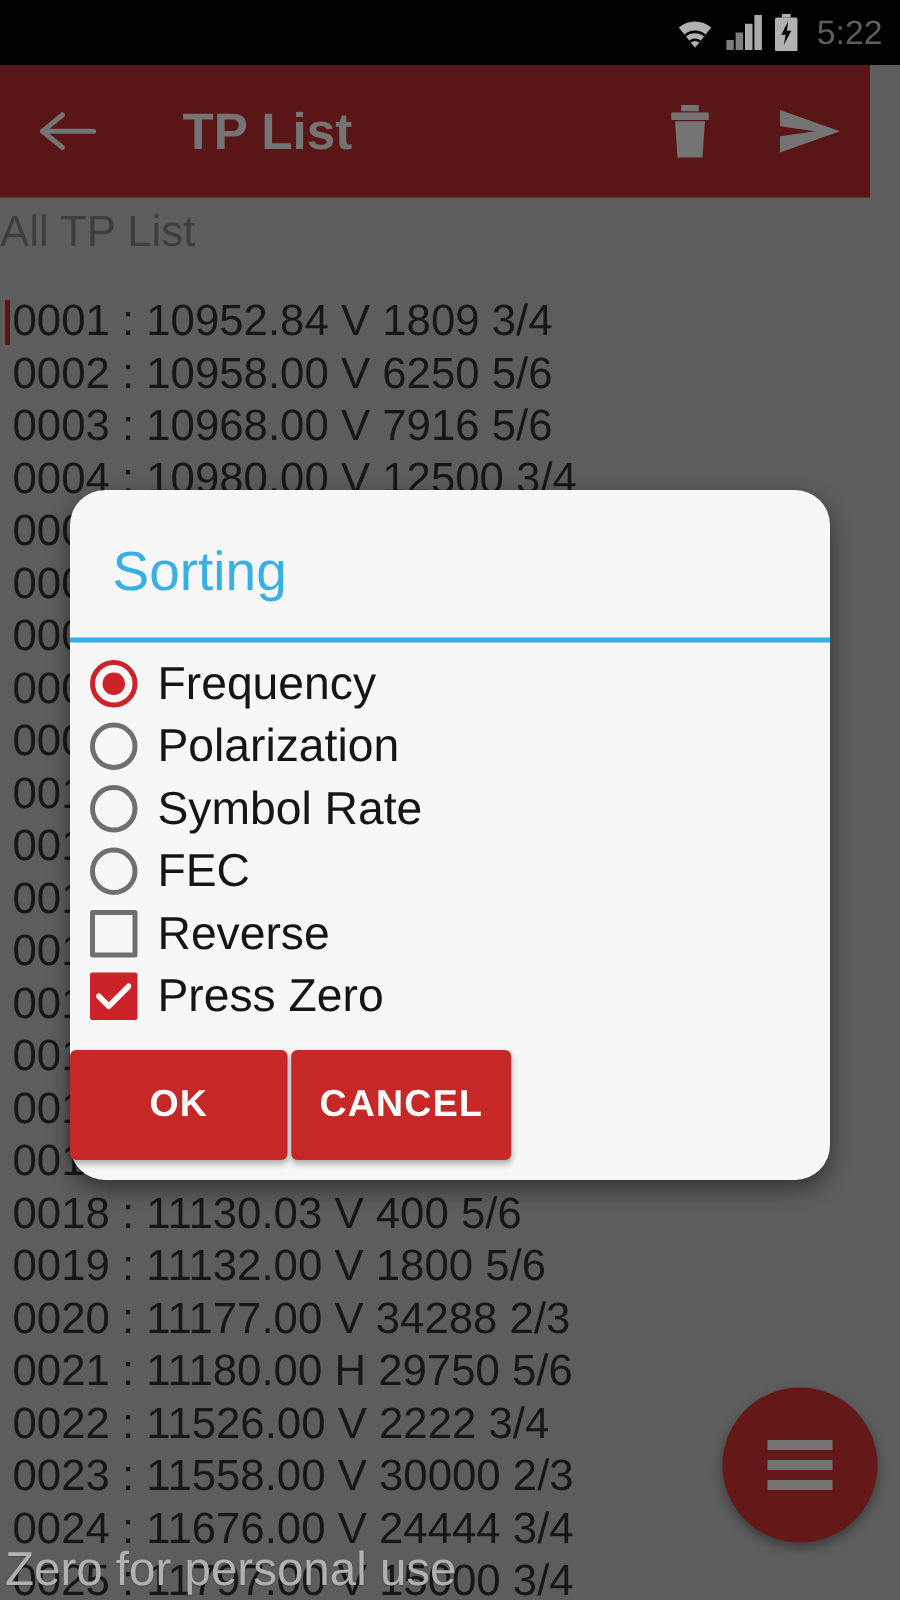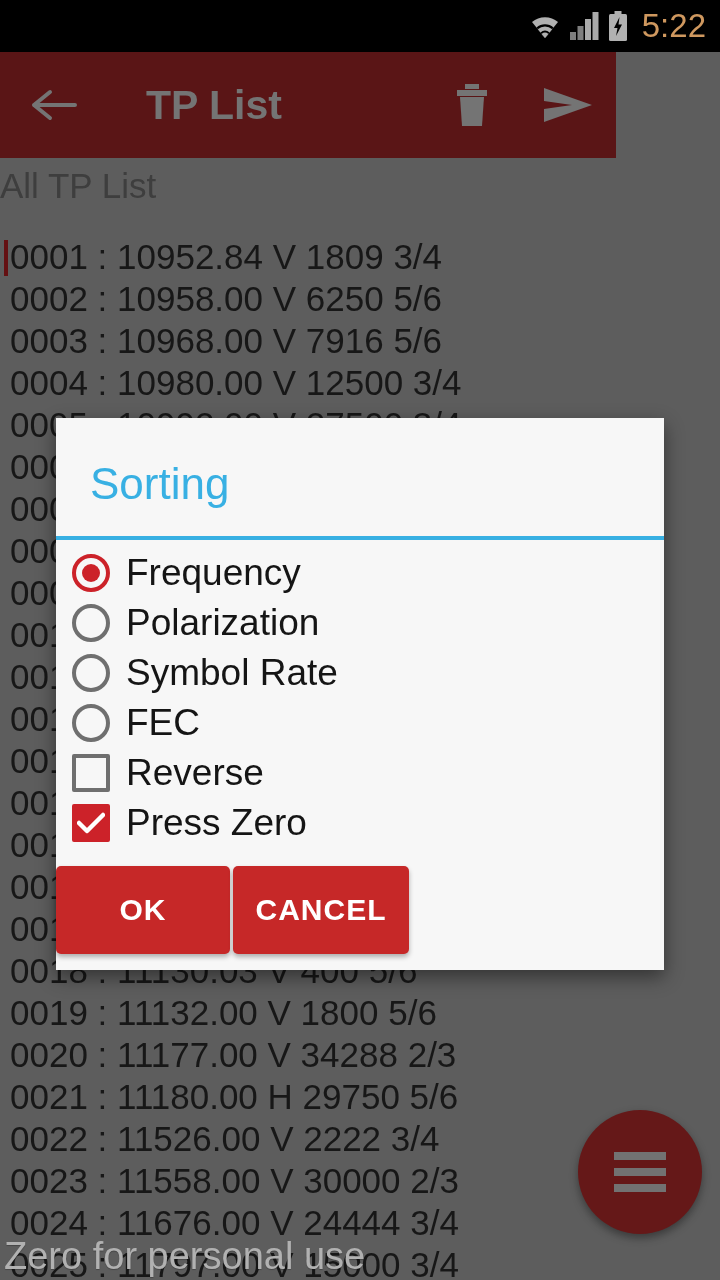--- a/index.html
+++ b/index.html
@@ -25,32 +25,32 @@
     width: 720px; height: 52px;
     background: #000000;
     display: flex;
     align-items: center;
     justify-content: flex-end;
     padding-right: 14px;
     box-sizing: border-box;
   }
   .sb-icon { display: flex; align-items: center; margin-left: 8px; }
   #status-time {
-    color: #fdba74;
-    font-size: 33px;
+    color: #737373;
+    font-size: 27px;
     margin-left: 14px;
     letter-spacing: 0px;
     font-weight: 400;
   }
 
   
   #app-bar {
     position: absolute;
     left: 0; top: 52px;
-    width: 616px; height: 106px;
+    width: 696px; height: 106px;
     background: #6e1a1c;
   }
   #app-bar-inner {
     position: absolute;
     left: 0; top: 0; right: 0; bottom: 0;
     display: flex;
     align-items: center;
   }
   #back-button {
     width: 108px; height: 106px;
@@ -131,24 +131,25 @@
   }
 
   
   #scrim {
     position: absolute;
     left: 0; top: 0; width: 720px; height: 1280px;
     background: rgba(0,0,0,0.18);
   }
   #dialog {
     position: absolute;
-    left: 56px; top: 418px;
+    left: 56px; top: 392px;
     width: 608px;
     background: #f7f7f7;
     box-shadow: 0 7px 18px rgba(0,0,0,0.45);
+    border-radius: 28px;
   }
   #dialog-title {
     color: #38b0e3;
     font-size: 44px;
     padding: 44px 34px 30px 34px;
     line-height: 1.0;
   }
   #dialog-divider {
     height: 4px;
     background: #38b0e3;

